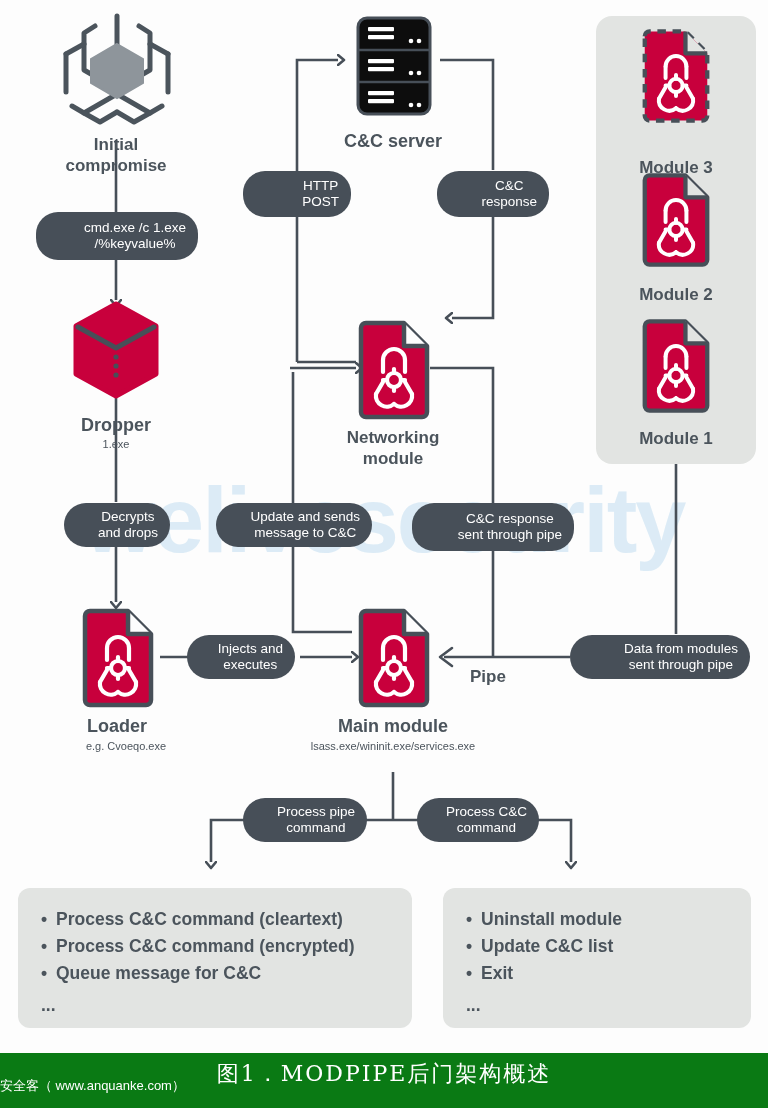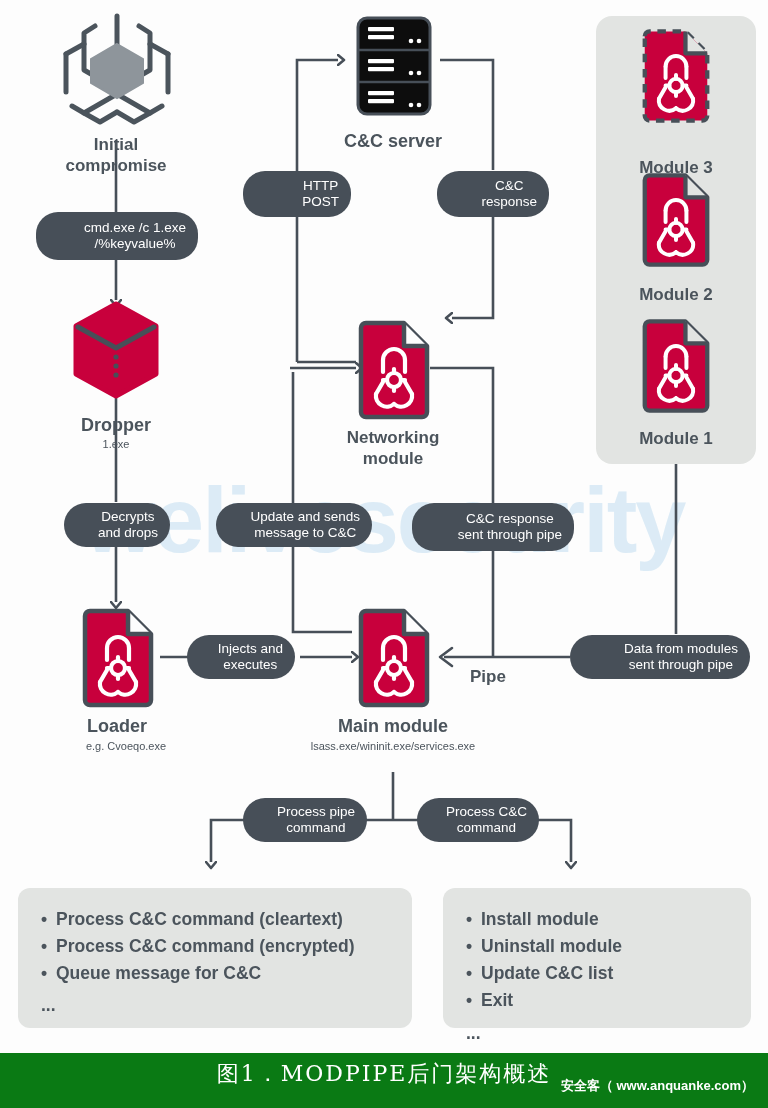--- a/index.html
+++ b/index.html
@@ -65,23 +65,23 @@
   .caption-bar{
     position:absolute;left:0;top:1053px;width:768px;height:55px;background:#0a7a14;
     z-index:20;
   }
   .caption-title{
     position:absolute;left:0;top:1059px;width:768px;text-align:center;
     color:#ffffff;font-size:22px;font-weight:400;letter-spacing:2px;
     font-family:"DejaVu Serif","Liberation Serif",serif;z-index:21;
   }
   .caption-credit{
-    position:absolute;left:0;top:1077px;width:768px;text-align:right;
+    position:absolute;left:0;top:1077px;width:768px;text-align:left;
     padding-right:14px;box-sizing:border-box;
-    color:#ffffff;font-size:13px;font-weight:700;z-index:22;
+    color:#ffffff;font-size:13px;font-weight:400;z-index:22;
     font-family:"Liberation Sans",sans-serif;
   }
 
   .pipe-label{
     position:absolute;font-weight:700;font-size:17px;color:#4b545c;z-index:6;
   }
 </style>
 </head>
 <body>
 
@@ -357,21 +357,20 @@
     <ul>
       <li>Process C&amp;C command (cleartext)</li>
       <li>Process C&amp;C command (encrypted)</li>
       <li>Queue message for C&amp;C</li>
     </ul>
     <div class="ellipsis">...</div>
   </div>
 
   <div class="list-box" style="left:443px;top:888px;width:308px;height:140px;">
     <ul>
-      <li>Install module</li>
       <li>Uninstall module</li>
       <li>Update C&amp;C list</li>
       <li>Exit</li>
     </ul>
     <div class="ellipsis">...</div>
   </div>
 
   <div class="caption-bar"></div>
   <div class="caption-title">图1．MODPIPE后门架构概述</div>
   <div class="caption-credit">安全客（ www.anquanke.com）</div>

